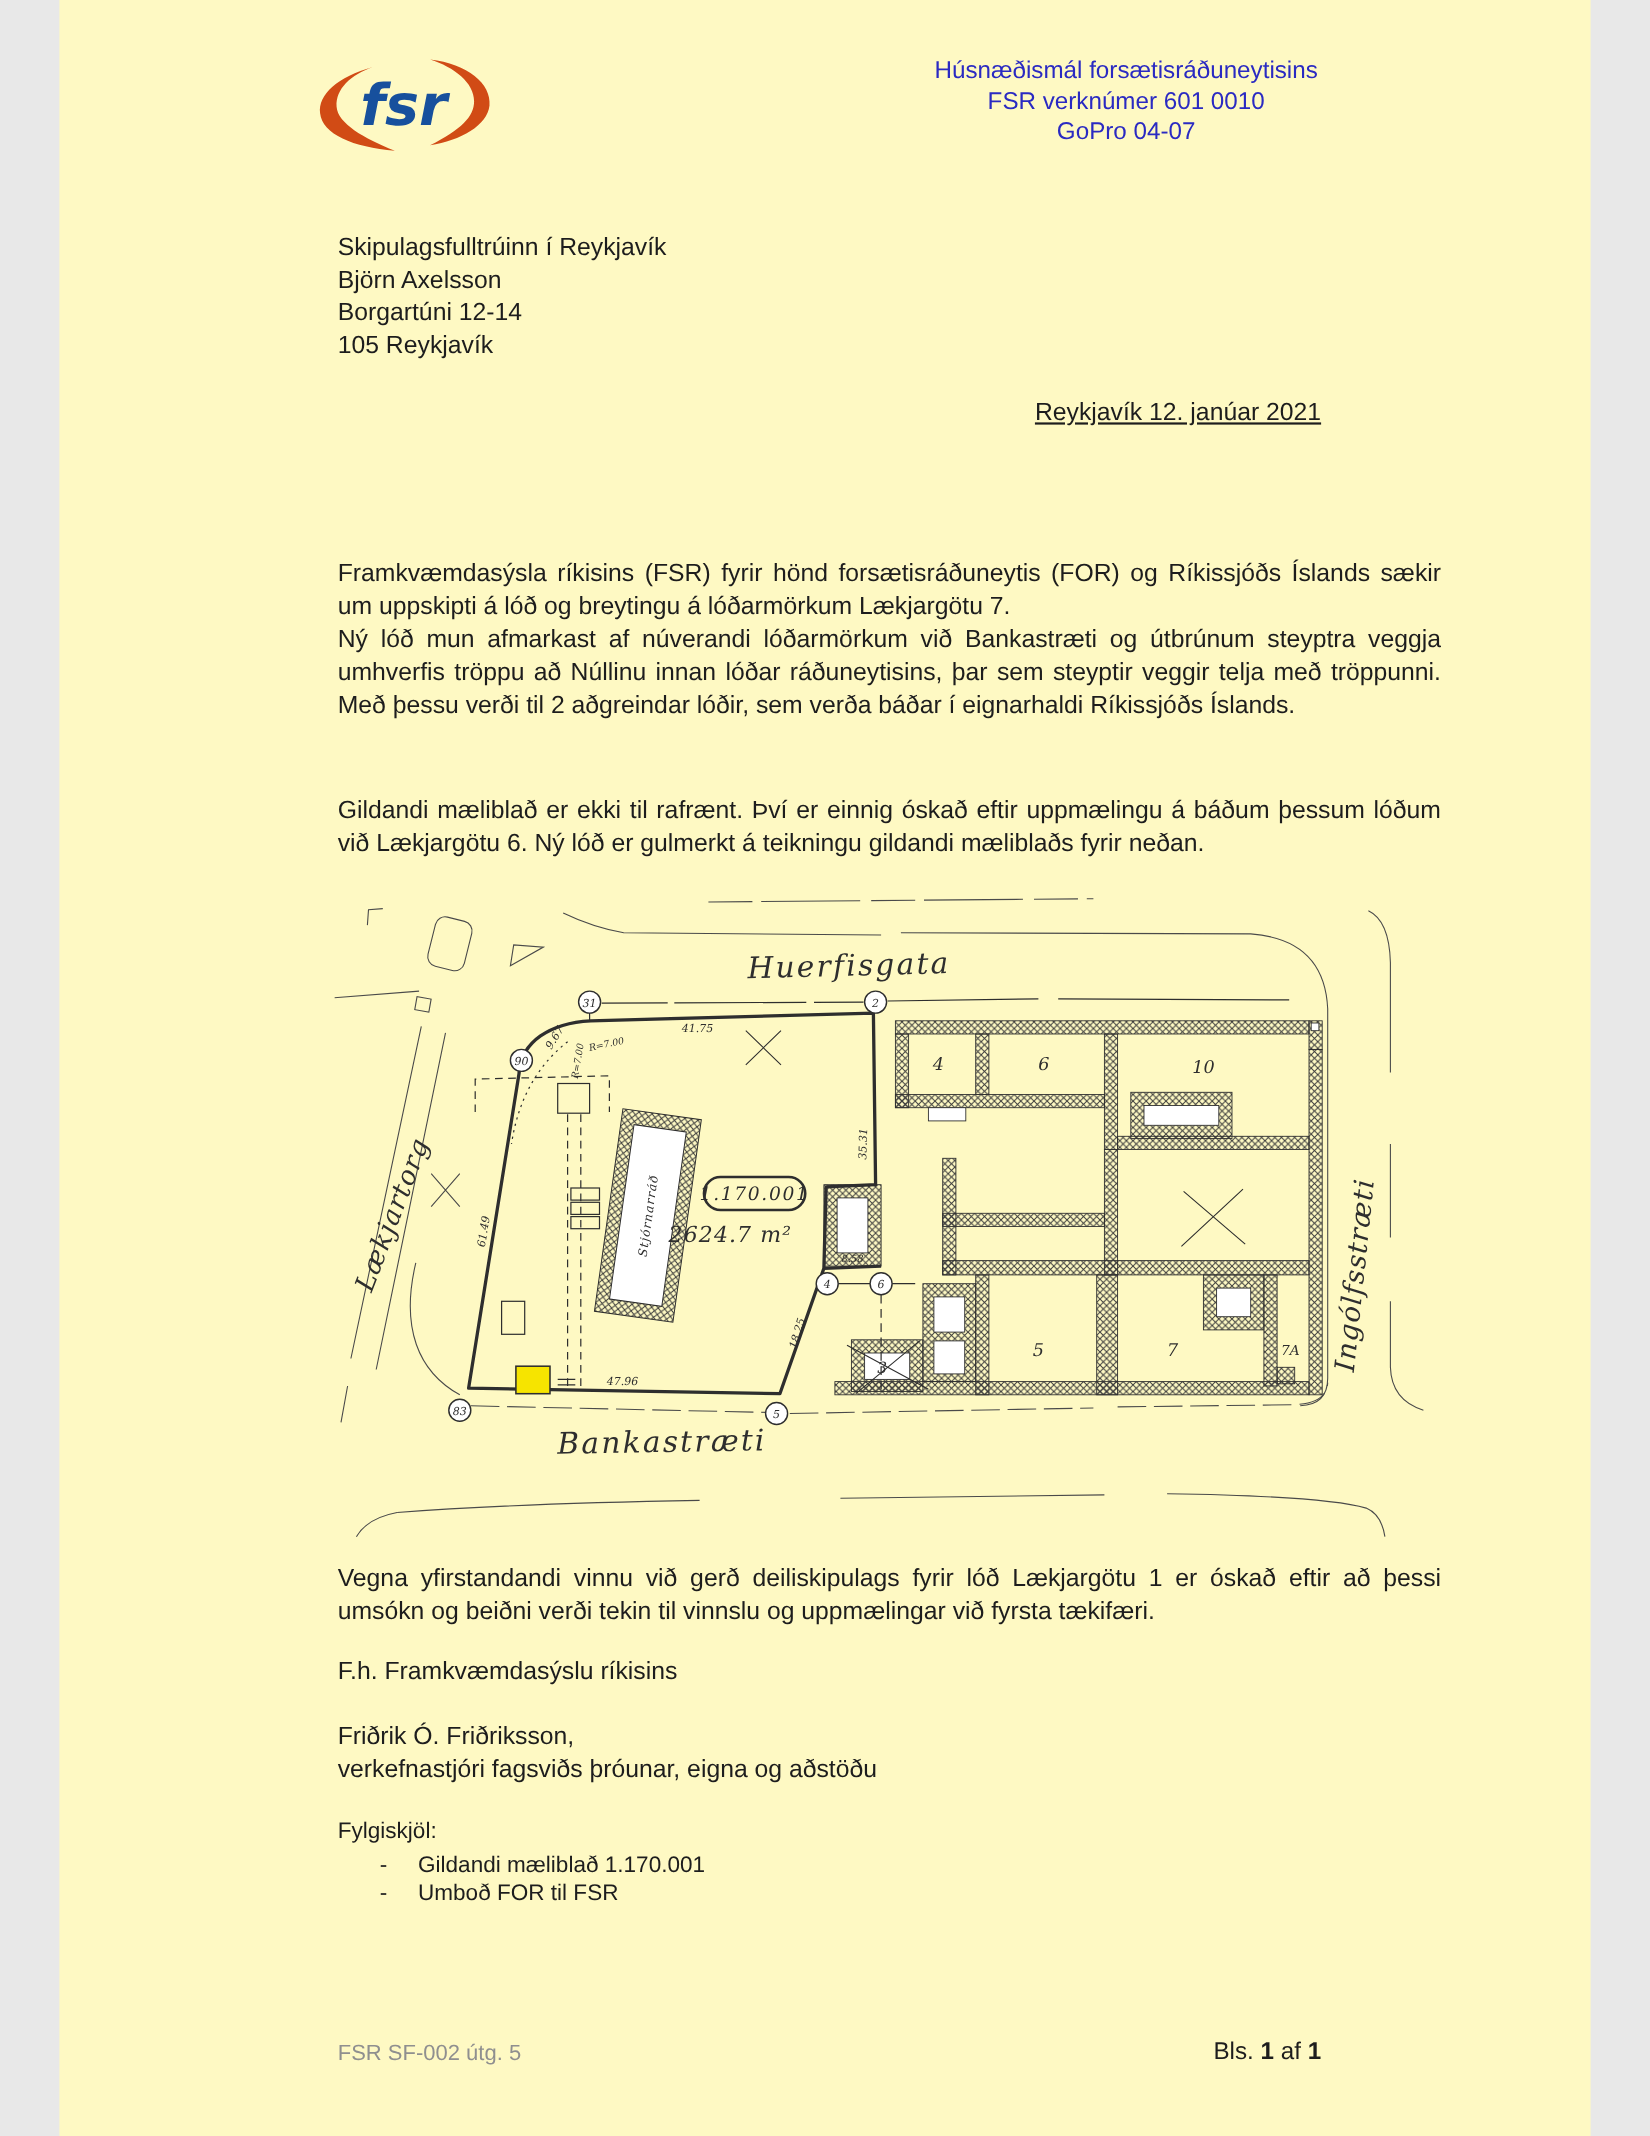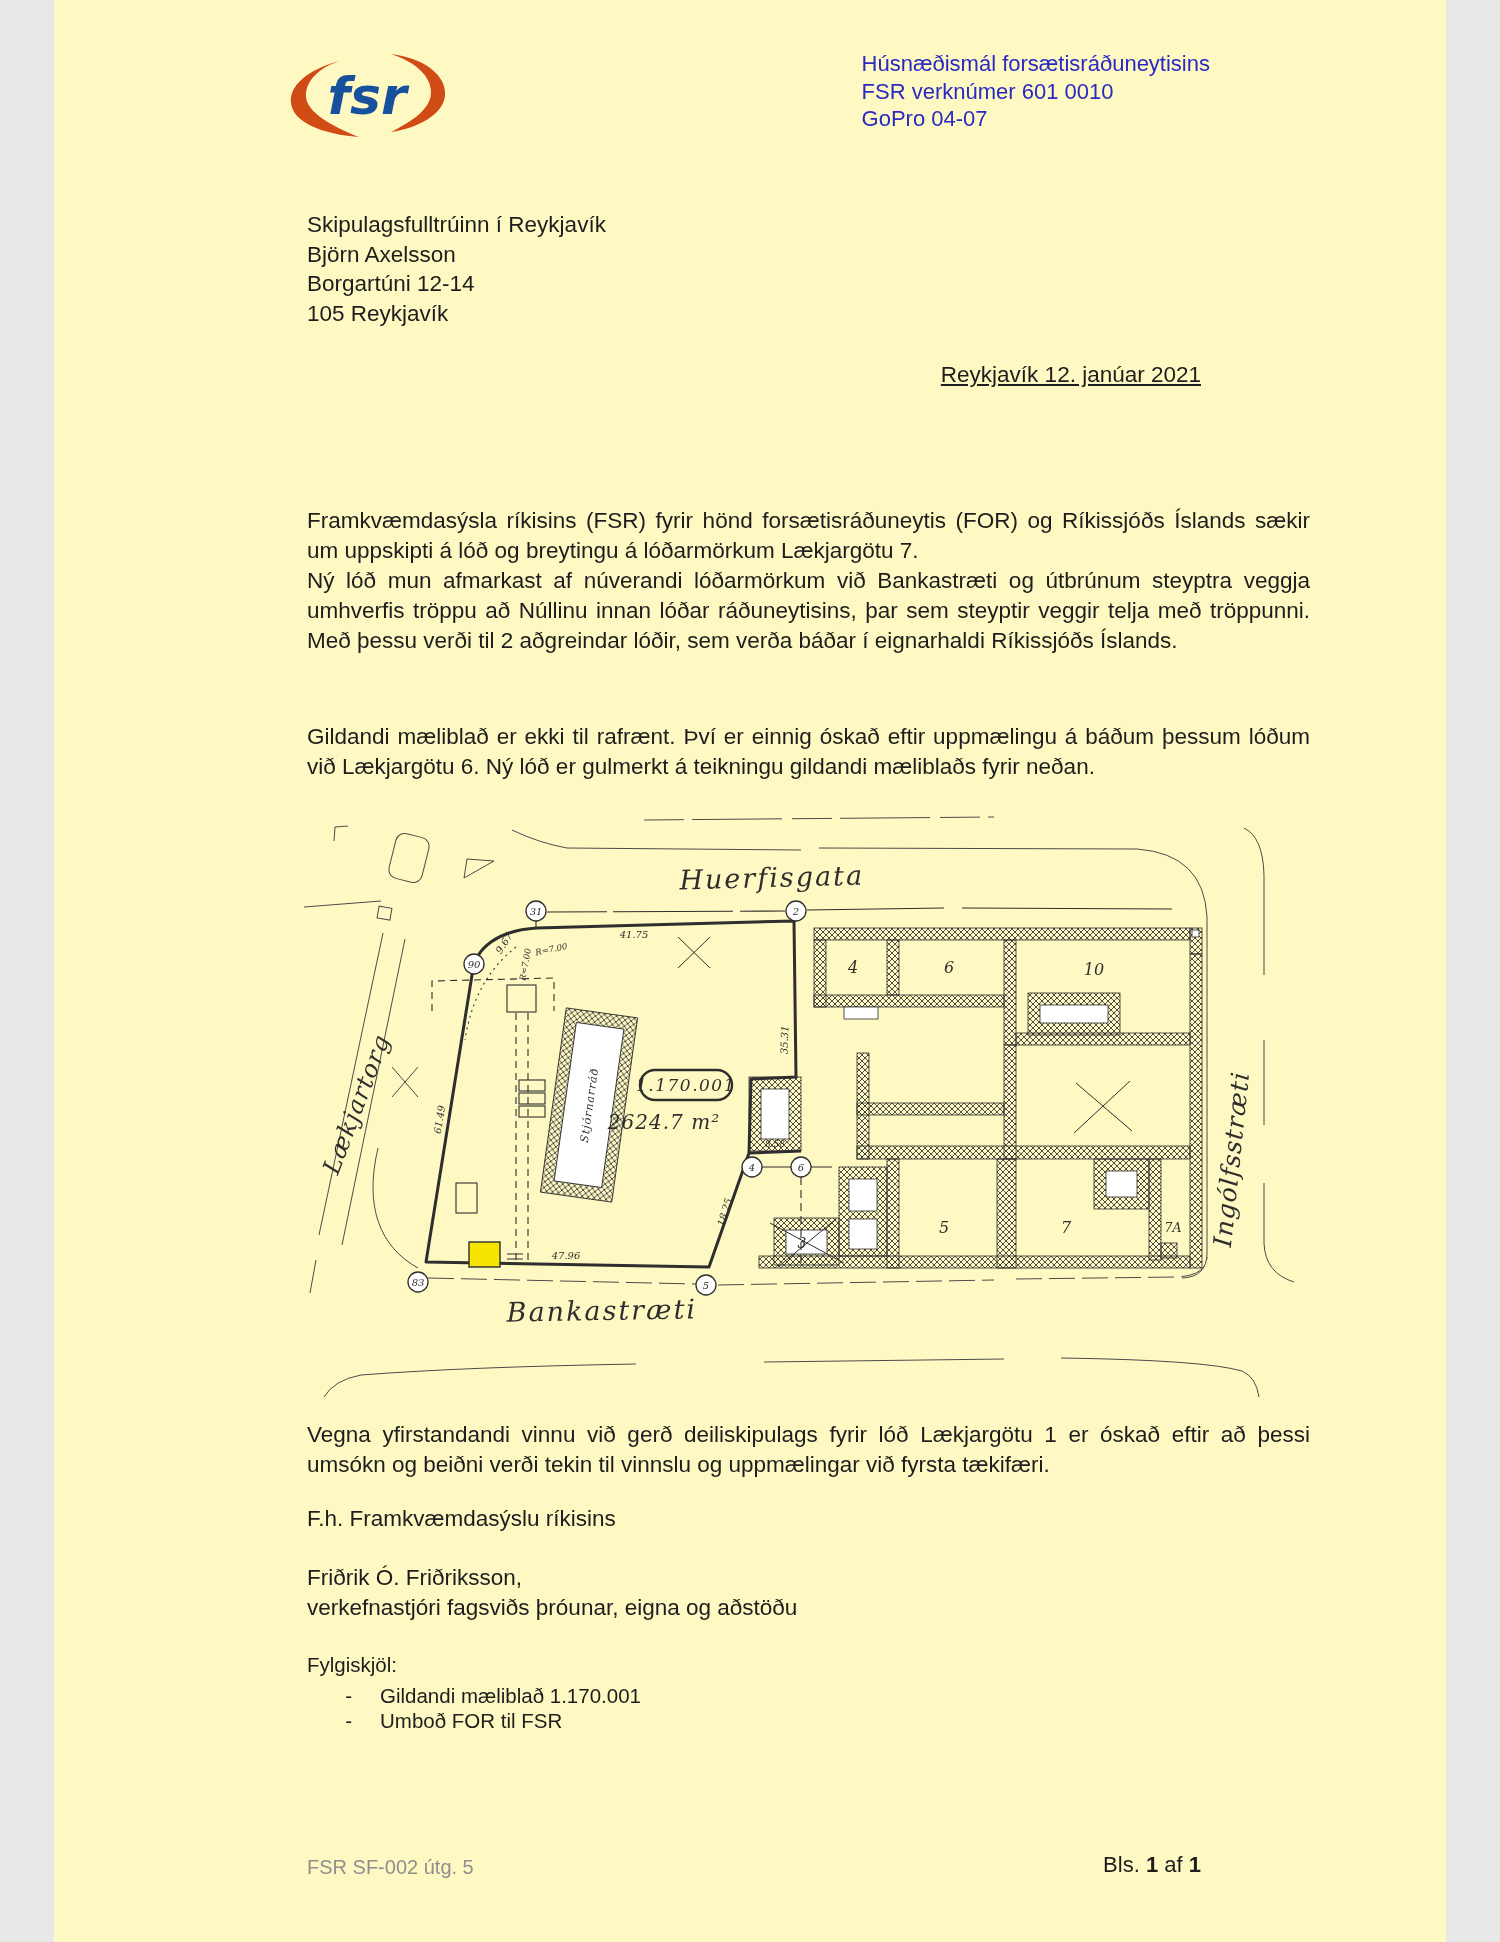--- a/index.html
+++ b/index.html
@@ -3,21 +3,21 @@
 <meta charset="utf-8">
 <style>
   html,body{margin:0;padding:0;background:#e8e8e8;}
   .page{
     position:relative;width:1392px;height:1942px;background:#fef9c3;
     font-family:"Liberation Sans",sans-serif;color:#1d1d1d;overflow:hidden;
     margin:0 auto;
   }
   .abs{position:absolute;}
   
-  .ref-block{top:50px;right:236px;text-align:left;color:#2a2ac2;font-size:22px;line-height:27.5px;}
+  .ref-block{top:50px;right:248px;text-align:center;color:#2a2ac2;font-size:22px;line-height:27.5px;}
   
   .recipient{left:253px;top:210px;font-size:22.5px;line-height:29.5px;}
   .dateline{top:362px;right:245px;font-size:22.5px;text-decoration:underline;}
   .subject{left:253px;top:420px;width:900px;font-size:23px;font-weight:bold;line-height:31px;}
   .para{left:253px;width:1003px;font-size:22.5px;line-height:30px;text-align:justify;}
   .para p{margin:0;}
   .p1{top:506px;}
   .p2{top:722px;}
   .p3{top:1420px;}
   .signoff{left:253px;top:1506px;font-size:22.5px;}

